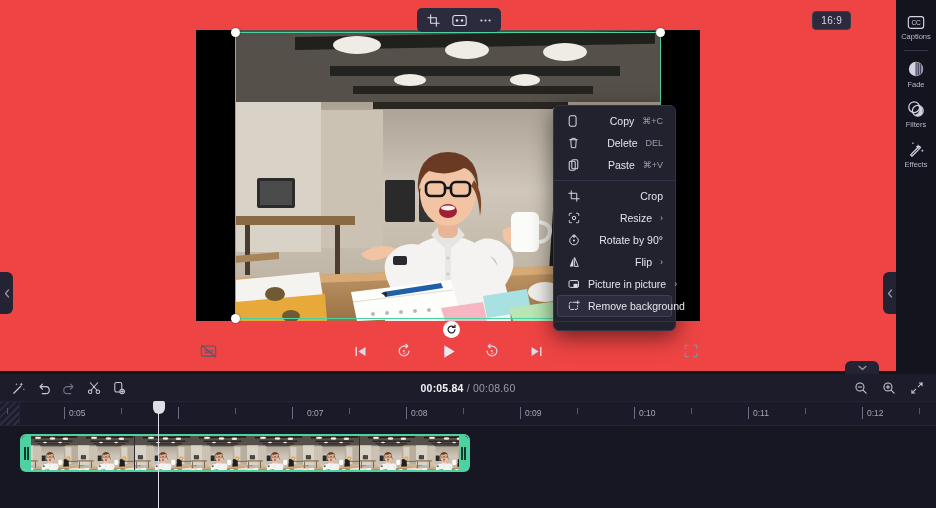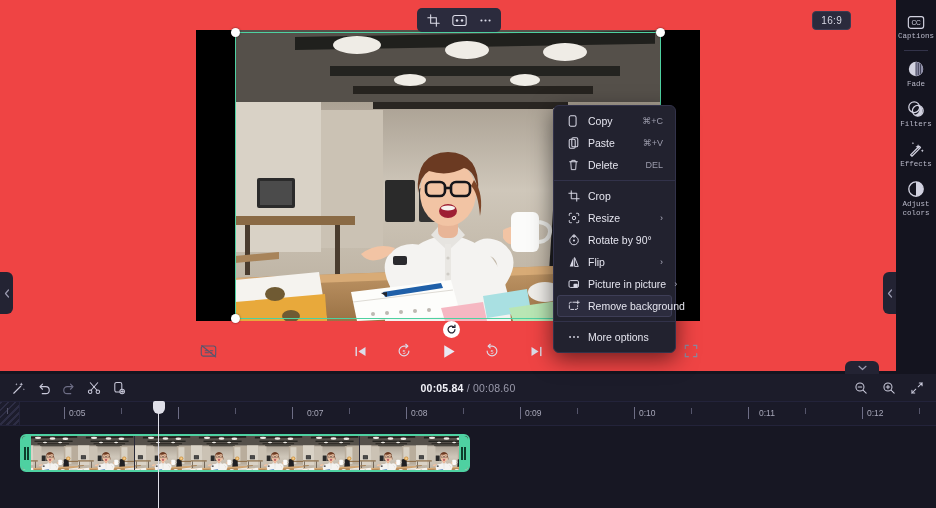--- a/index.html
+++ b/index.html
@@ -92,33 +92,33 @@
   
   .right-rail {
     position: absolute; right: 0; top: 0; width: 40px; height: 371px;
     background: #14141f; display: flex; flex-direction: column; align-items: center;
     padding-top: 10px;
   }
   .rail-item {
     width: 40px; display: flex; flex-direction: column; align-items: center;
     gap: 2px; padding: 5px 0 6px; cursor: pointer;
   }
-  .rail-label { font-size: 7.5px; color: #b9b9c9; text-align: center; line-height: 9px; font-family: Liberation Mono, monospace; }
+  .rail-label { font-size: 7.5px; color: #b9b9c9; line-height: 9px; }
   .rail-sep { width: 24px; height: 1px; background: #33334a; margin: 3px 0 4px; }
 
   
   .ctx-menu {
     position: absolute; left: 553px; top: 105px; width: 123px;
     background: #22222f; border: 1px solid #32324a; border-radius: 6px;
     padding: 4px 0; z-index: 60; box-shadow: 0 6px 22px rgba(0,0,0,.55);
   }
   .ctx-item {
     display: flex; align-items: center; height: 22px; padding: 0 8px 0 9px;
     font-size: 10.5px; color: #e4e4ee; cursor: pointer; gap: 8px;
-    border: 1px solid transparent; border-radius: 3px; margin: 0 3px;
+    border: 1px solid transparent; border-radius: 3px; margin: 0 3px; text-align: right;
   }
   .ctx-item.hovered { background: #2c2c3e; border-color: #3e3e57; }
   .ctx-ico { width: 13px; display: flex; align-items: center; justify-content: center; flex: 0 0 13px; }
   .ctx-lbl { flex: 1; white-space: nowrap; }
   .ctx-short { font-size: 9px; color: #9b9bab; }
   .ctx-arrow { color: #b0b0c0; font-size: 9px; }
   .ctx-sep { height: 1px; background: #32324a; margin: 4px 0; }
 
   
   .timeline { position: absolute; left: 0; top: 374px; width: 936px; height: 134px; background: #f0abfc; }
@@ -456,60 +456,53 @@
     <div class="rail-item">
       <svg width="18" height="18" viewBox="0 0 20 20">
         <path d="M4 16.5L13.5 7 15 8.5 5.5 18z" fill="none" stroke="#d2d2e0" stroke-width="1.4" stroke-linejoin="round"></path>
         <path d="M12.3 4.6l.9 2 2 .9-2 .9-.9 2-.9-2-2-.9 2-.9z" fill="#d2d2e0"></path>
         <path d="M17 10.4l.5 1.1 1.1.5-1.1.5-.5 1.1-.5-1.1-1.1-.5 1.1-.5z" fill="#d2d2e0"></path>
         <path d="M6.6 2.2l.4.9.9.4-.9.4-.4.9-.4-.9-.9-.4.9-.4z" fill="#d2d2e0"></path>
       </svg>
       <span class="rail-label">Effects</span>
     </div>
 
-    <div class="rail-item">
-      <svg width="18" height="18" viewBox="0 0 20 20">
-        <circle cx="10" cy="10" r="8" fill="none" stroke="#d2d2e0" stroke-width="1.5"></circle>
-        <path d="M10 2a8 8 0 0 1 0 16z" fill="#d2d2e0"></path>
-      </svg>
-      <span class="rail-label">Adjust colors</span>
-    </div>
   </div>
 
   <div class="ctx-menu">
 
     <div class="ctx-item">
       <span class="ctx-ico">
         <svg width="11" height="12" viewBox="0 0 12 14">
             <rect x="1" y="1" width="8" height="12" rx="2" fill="none" stroke="#d9d9e6" stroke-width="1.2"></rect>
           </svg>
       </span>
       <span class="ctx-lbl">Copy</span>
       <span class="ctx-short">⌘+C</span>
     </div>
 
     <div class="ctx-item">
       <span class="ctx-ico">
         <svg width="11" height="12" viewBox="0 0 12 14">
+          <path d="M1.5 3.2h9M4 3.2V1.6h4v1.6M2.8 3.2l.7 9.2h5l.7-9.2" fill="none" stroke="#d9d9e6" stroke-width="1.1" stroke-linecap="round" stroke-linejoin="round"></path>
+        </svg>
+      </span>
+      <span class="ctx-lbl">Delete</span>
+      <span class="ctx-short">DEL</span>
+    </div>
+
+    <div class="ctx-item">
+      <span class="ctx-ico">
+        <svg width="11" height="12" viewBox="0 0 12 14">
           <rect x="1" y="2.5" width="7" height="10.5" rx="1.6" fill="none" stroke="#d9d9e6" stroke-width="1.2"></rect>
           <rect x="4" y="1" width="7" height="10.5" rx="1.6" fill="none" stroke="#d9d9e6" stroke-width="1.2"></rect>
         </svg>
       </span>
       <span class="ctx-lbl">Paste</span>
       <span class="ctx-short">⌘+V</span>
-    </div>
-
-    <div class="ctx-item">
-      <span class="ctx-ico">
-        <svg width="11" height="12" viewBox="0 0 12 14">
-          <path d="M1.5 3.2h9M4 3.2V1.6h4v1.6M2.8 3.2l.7 9.2h5l.7-9.2" fill="none" stroke="#d9d9e6" stroke-width="1.1" stroke-linecap="round" stroke-linejoin="round"></path>
-        </svg>
-      </span>
-      <span class="ctx-lbl">Delete</span>
-      <span class="ctx-short">DEL</span>
     </div>
 
     <div class="ctx-sep"></div>
 
     <div class="ctx-item">
       <span class="ctx-ico">
         <svg width="12" height="12" viewBox="0 0 14 14">
           <path d="M3.8 1v9.2H13" fill="none" stroke="#d9d9e6" stroke-width="1.15" stroke-linecap="round"></path>
           <path d="M1 3.8h9.2V13" fill="none" stroke="#d9d9e6" stroke-width="1.15" stroke-linecap="round"></path>
         </svg>
@@ -566,30 +559,20 @@
         <svg width="12" height="12" viewBox="0 0 14 14">
           <path d="M9 2.6H3.2a1.6 1.6 0 0 0-1.6 1.6v5.2a1.6 1.6 0 0 0 1.6 1.6h6.4a1.6 1.6 0 0 0 1.6-1.6V6.6" fill="none" stroke="#d9d9e6" stroke-width="1.15" stroke-linecap="round" stroke-dasharray="3.3 1.9"></path>
           <path d="M11.4 1v3.4M9.7 2.7h3.4" stroke="#d9d9e6" stroke-width="1.15" stroke-linecap="round"></path>
         </svg>
       </span>
       <span class="ctx-lbl">Remove background</span>
     </div>
 
     <div class="ctx-sep"></div>
 
-    <div class="ctx-item">
-      <span class="ctx-ico">
-        <svg width="12" height="12" viewBox="0 0 14 14">
-          <circle cx="2.4" cy="7" r="1.1" fill="#d9d9e6"></circle>
-            <circle cx="7" cy="7" r="1.1" fill="#d9d9e6"></circle>
-            <circle cx="11.6" cy="7" r="1.1" fill="#d9d9e6"></circle>
-        </svg>
-      </span>
-      <span class="ctx-lbl">More options</span>
-    </div>
   </div>
 
   <div class="timeline">
 
     <div class="tl-toolbar">
       <div class="tl-tools-left">
         <div class="tl-tool">
           <svg width="14" height="14" viewBox="0 0 16 16">
             <path d="M2 14l8-8" stroke="#c9c9da" stroke-width="1.3" stroke-linecap="round" fill="none"></path>
             <path d="M10.6 1.6l.6 1.5 1.5.6-1.5.6-.6 1.5-.6-1.5-1.5-.6 1.5-.6z" fill="#c9c9da"></path>
@@ -666,21 +649,21 @@
           <div class="tick-major" style="left: 406px;"></div>
           <div class="tick-lbl" style="left: 411px;">0:08</div>
           <div class="tick-minor" style="left: 463px;"></div>
           <div class="tick-major" style="left: 520px;"></div>
           <div class="tick-lbl" style="left: 525px;">0:09</div>
           <div class="tick-minor" style="left: 577px;"></div>
           <div class="tick-major" style="left: 634px;"></div>
           <div class="tick-lbl" style="left: 639px;">0:10</div>
           <div class="tick-minor" style="left: 691px;"></div>
           <div class="tick-major" style="left: 748px;"></div>
-          <div class="tick-lbl" style="left: 753px; margin-left: 6px;">0:11</div>
+          <div class="tick-lbl" style="left: 753px;">0:11</div>
           <div class="tick-minor" style="left: 805px;"></div>
           <div class="tick-major" style="left: 862px;"></div>
           <div class="tick-lbl" style="left: 867px;">0:12</div>
           <div class="tick-minor" style="left: 919px;"></div>
           <div class="tick-minor" style="left: 7px;"></div>
         </div>
     </div>
 
     <div class="track-area">
       <div class="clip">

